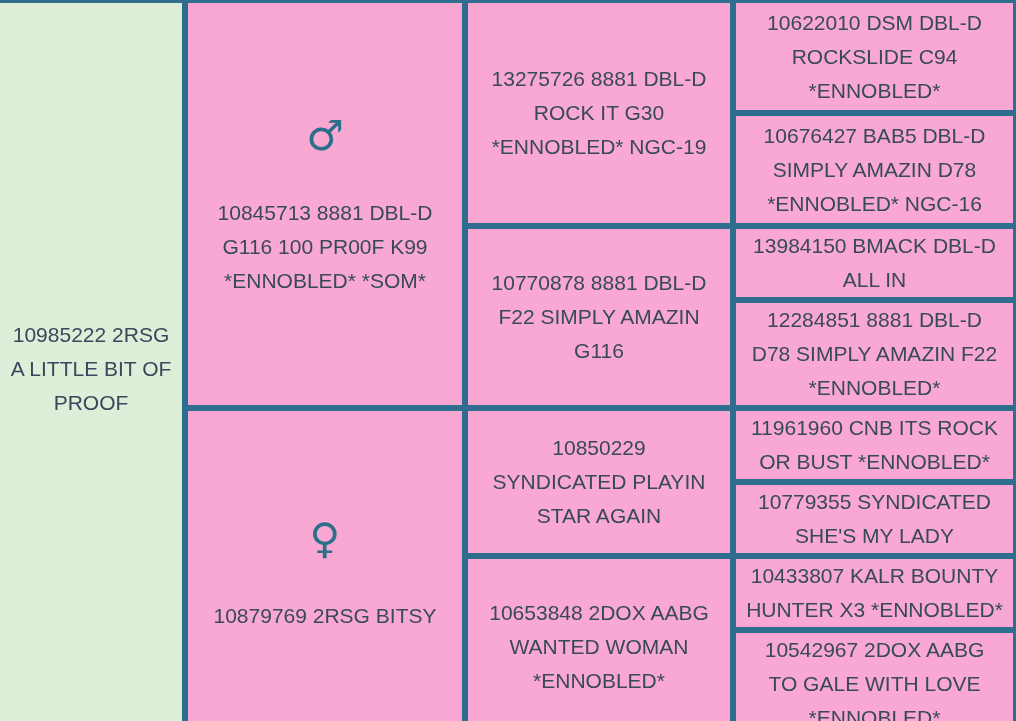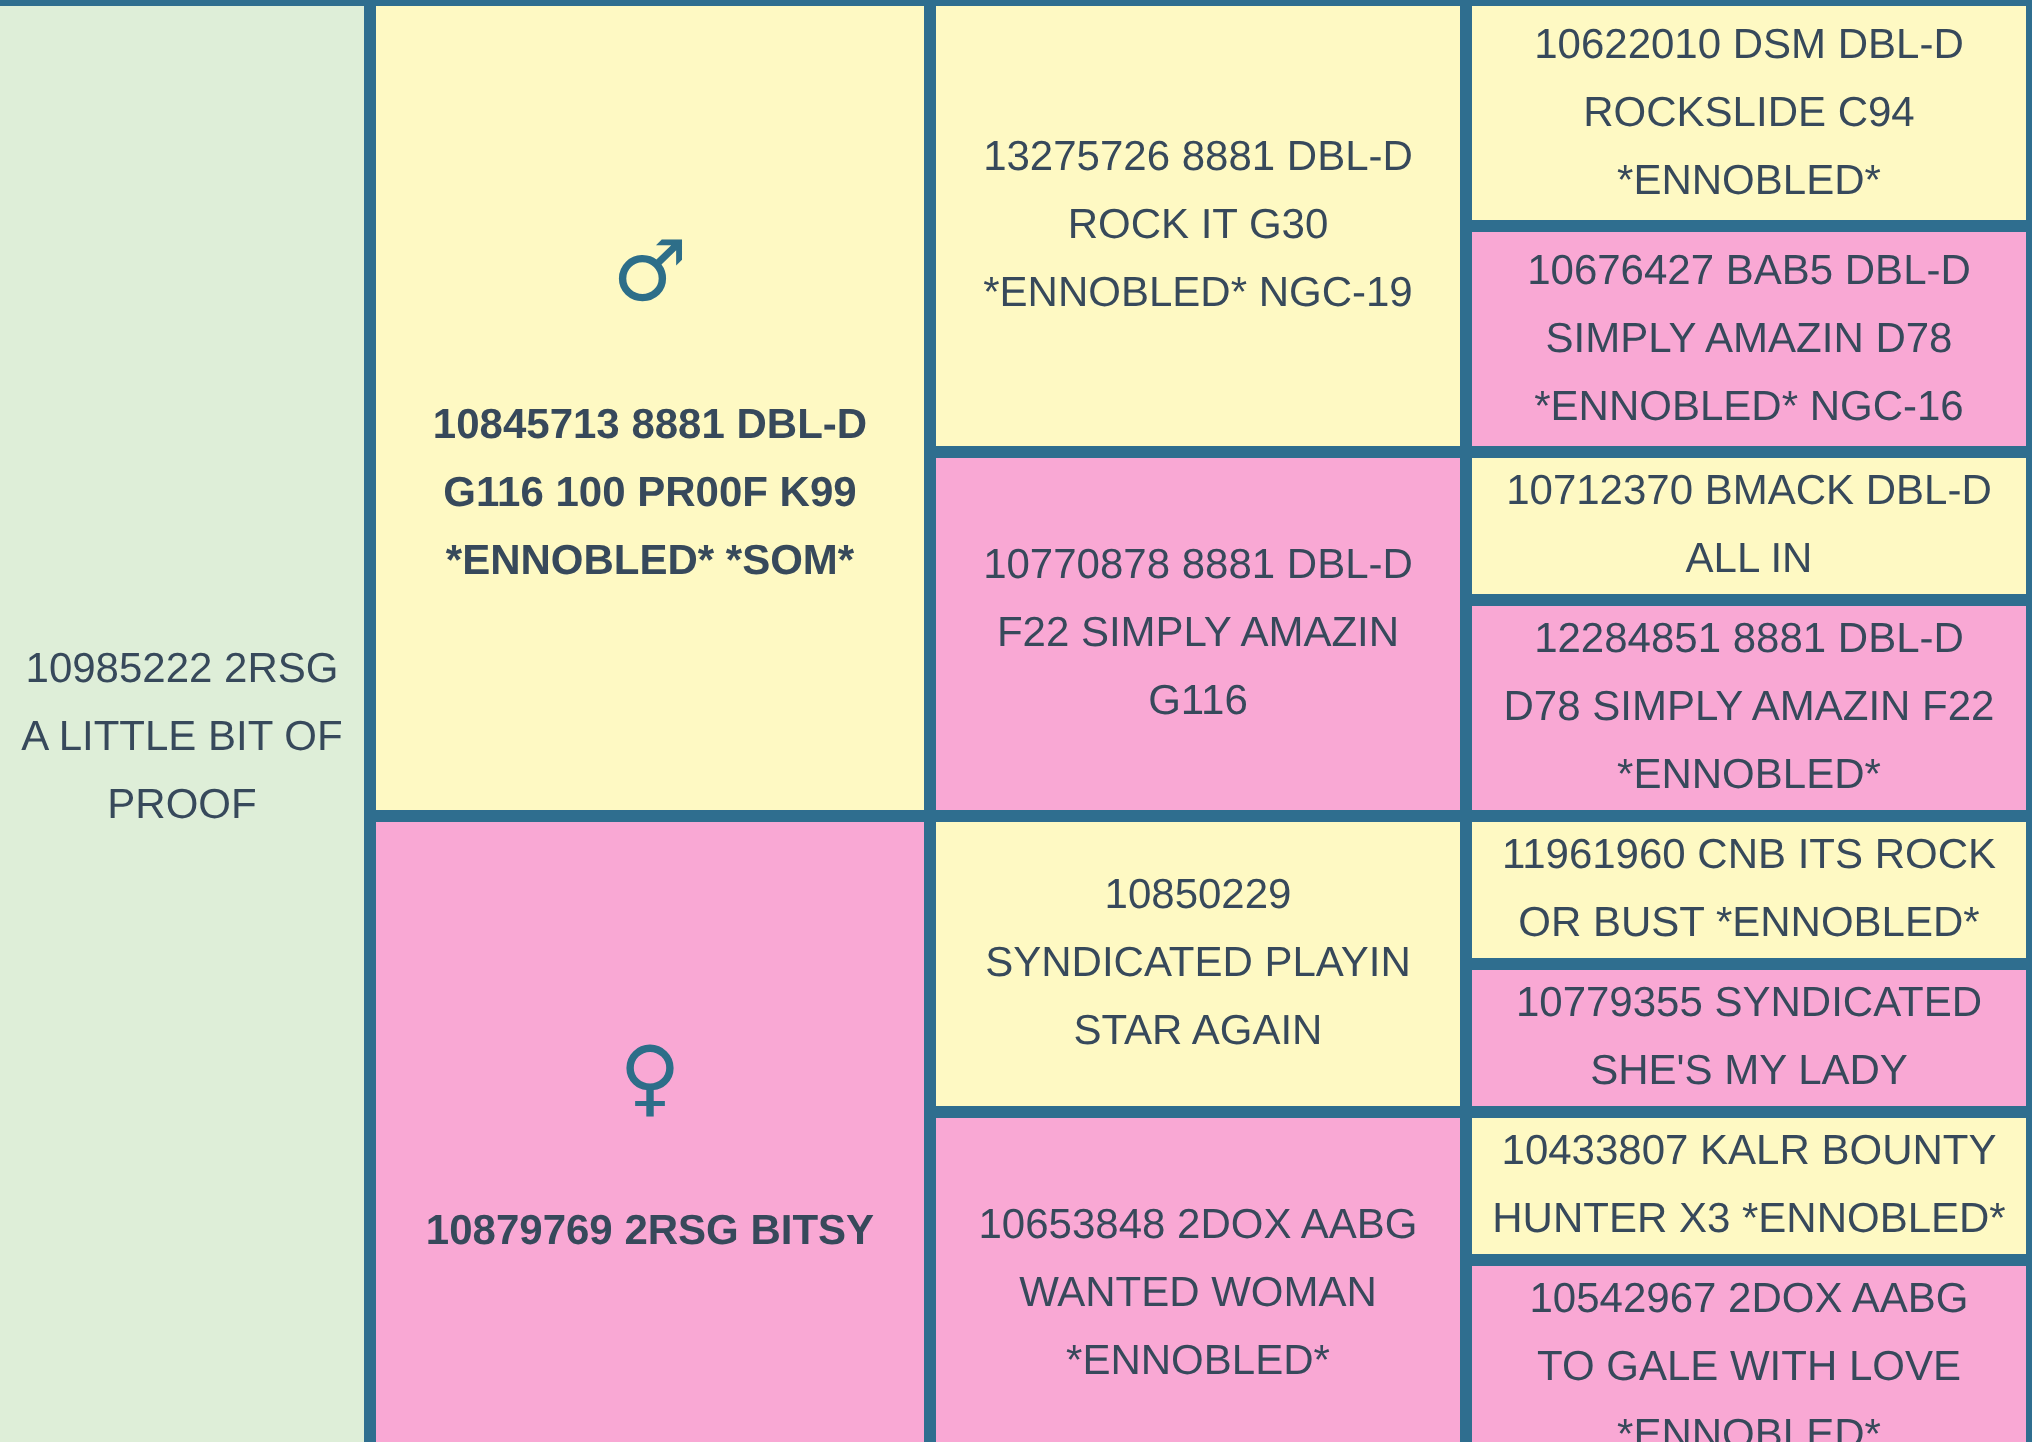--- a/index.html
+++ b/index.html
@@ -21,31 +21,31 @@
     text-align: center;
     vertical-align: middle;
     font-size: 21px;
     line-height: 34px;
     color: #37495b;
     white-space: pre-line;
     padding: 0 2px;
     overflow: hidden;
   }
   td.subject { background: #deeed8; }
-  td.male    { background: #fef9c3; }
+  td.male    { background: #f9a8d4; }
   td.female  { background: #f9a8d4; }
   .sym {
     display: block;
     font-family: "DejaVu Sans", sans-serif;
     font-size: 42px;
     line-height: 52px;
     color: #2d6e89;
     font-weight: 400;
   }
-  .pname { font-weight: 700; }
+  .pname { font-weight: 400; }
   tr.r1 { height: 113px; }
   tr.r2 { height: 113px; }
   tr.r3 { height: 64px; }
   tr.r4 { height: 106px; }
   tr.r5 { height: 74px; }
   tr.r6 { height: 70px; }
   tr.r7 { height: 74px; }
   tr.r8 { height: 107px; }
 </style>
 </head>
@@ -79,21 +79,21 @@
       </tr>
       <tr class="r2">
         <td class="female">10676427 BAB5 DBL-D
 SIMPLY AMAZIN D78
 *ENNOBLED* NGC-16</td>
       </tr>
       <tr class="r3">
         <td rowspan="2" class="female">10770878 8881 DBL-D
 F22 SIMPLY AMAZIN
 G116</td>
-        <td class="male">10712370 BMACK DBL-D
+        <td class="male">13984150 BMACK DBL-D
 ALL IN</td>
       </tr>
       <tr class="r4">
         <td class="female">12284851 8881 DBL-D
 D78 SIMPLY AMAZIN F22
 *ENNOBLED*</td>
       </tr>
       <tr class="r5">
         <td rowspan="4" class="female">
           <span class="sym">♀</span>

